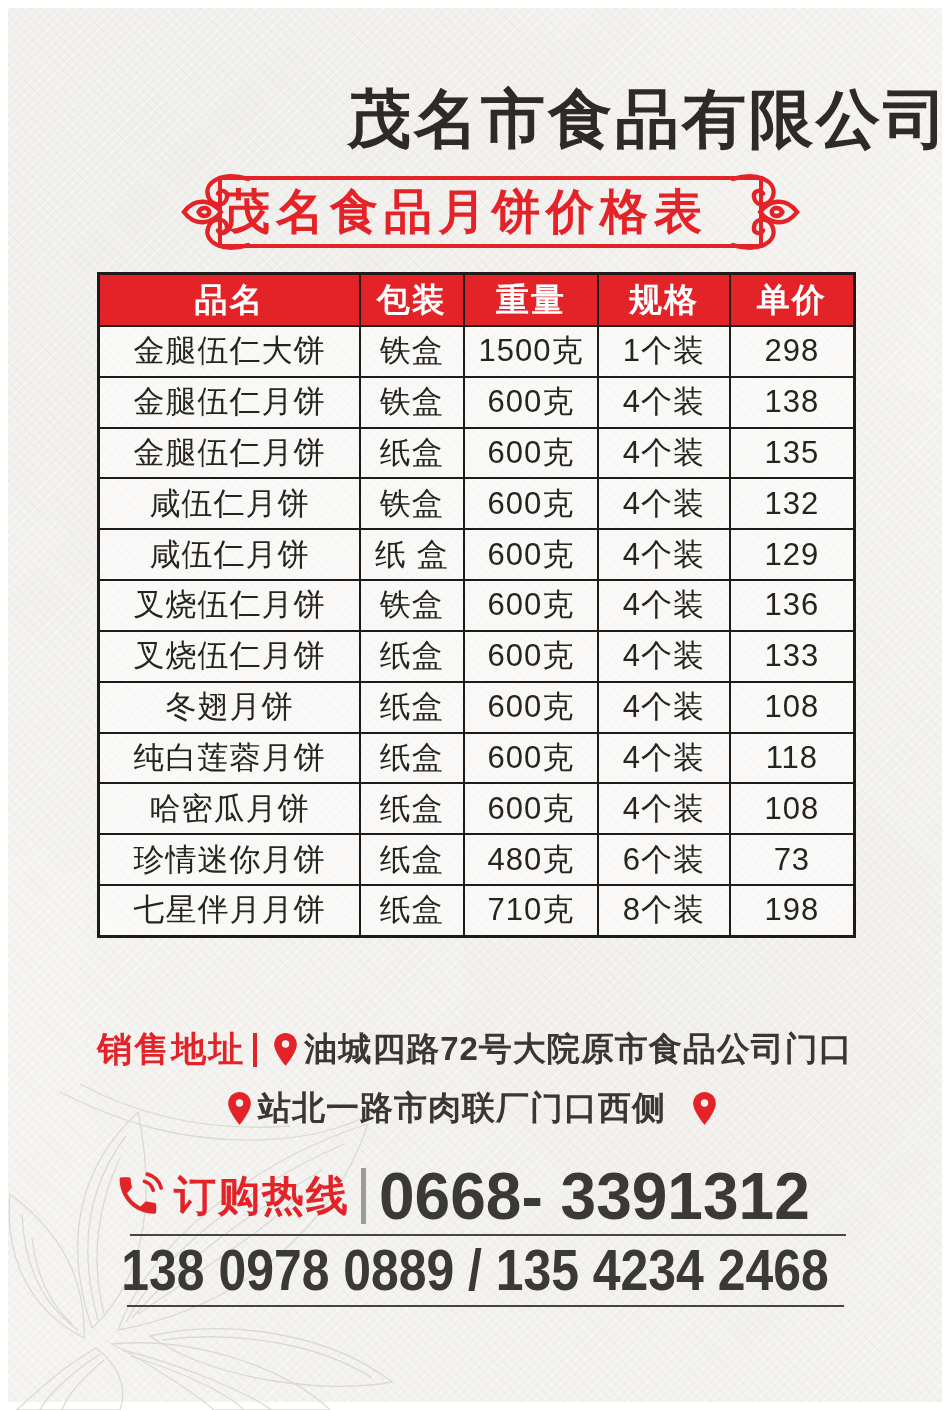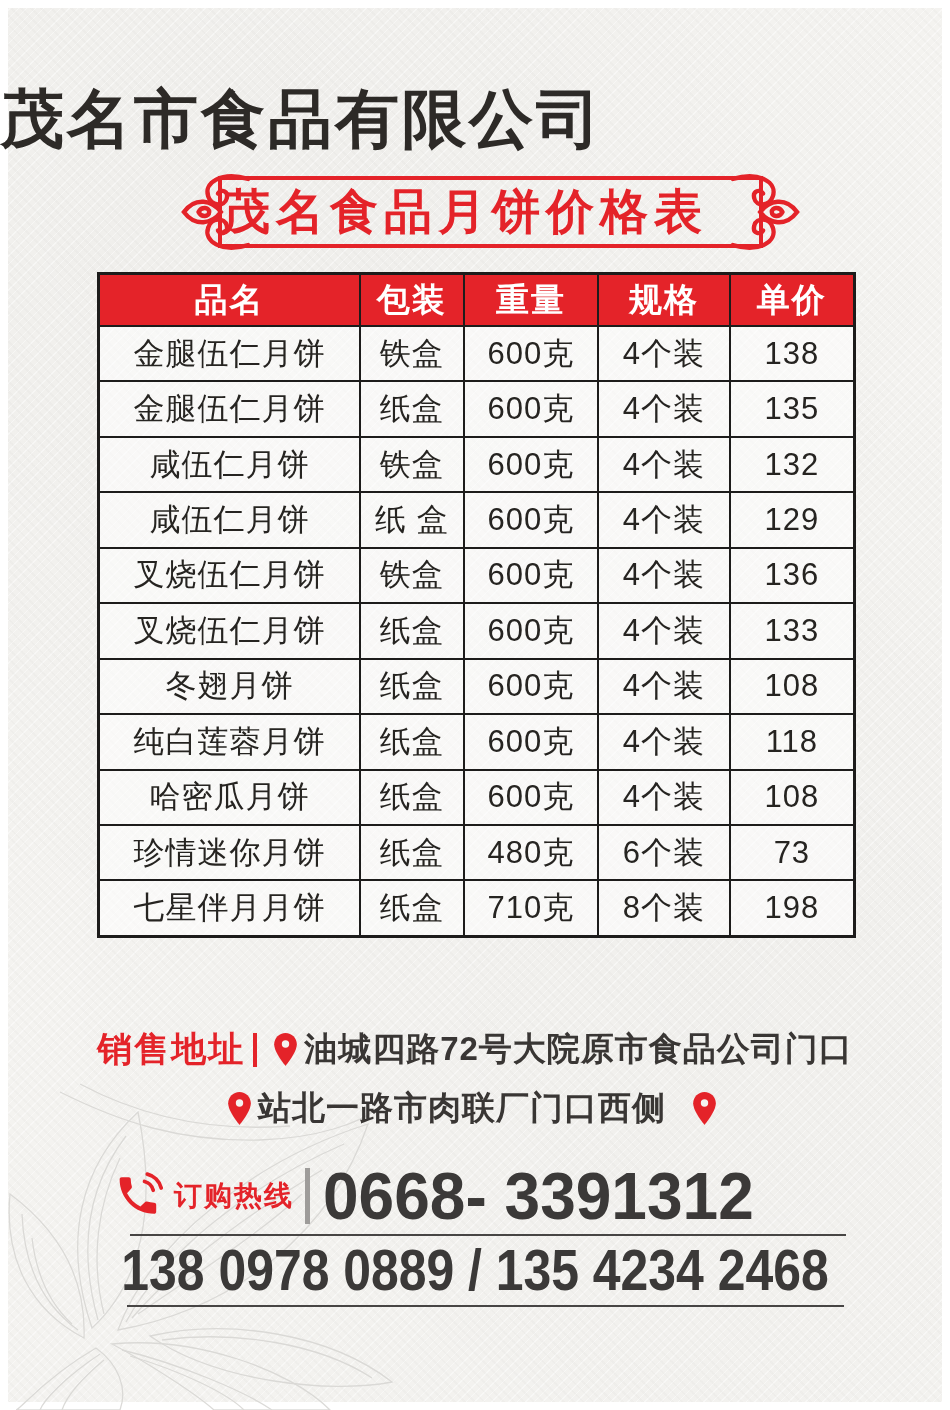--- a/index.html
+++ b/index.html
@@ -15,21 +15,21 @@
       repeating-linear-gradient(-45deg, rgba(255,255,255,0.45) 0 1px, transparent 1px 6px),
       radial-gradient(circle at 25% 15%, rgba(0,0,0,0.018), transparent 55%),
       radial-gradient(circle at 75% 70%, rgba(0,0,0,0.015), transparent 60%);
   }
   .lotus {
     position:absolute; left:0; top:1082px; width:445px; height:328px;
     pointer-events:none;
   }
   .company-title {
     position:absolute; top:82px; left:0; width:100%;
-    text-align:left; font-family:"Liberation Serif", serif;
+    text-align:right; font-family:"Liberation Serif", serif;
     font-weight:bold; font-size:64px; letter-spacing:3px;
     color:#2d2a27; line-height:1.2; margin:0;
   }
   .banner {
     position:absolute; top:176px; left:218px; width:545px; height:72px;
     box-sizing:border-box; border:4px solid var(--accent,#e42329);
     display:flex; align-items:center; 
   }
   .banner-text {
     color:var(--accent,#e42329); font-weight:bold; font-size:48px;
@@ -63,21 +63,21 @@
   .addr-bar { width:4px; height:34px; background:var(--accent,#e42329); margin:0 16px 0 8px; }
   .pin { width:25px; height:35px; color:var(--accent,#e42329); margin-right:6px; flex:none; }
   .addr-text { color:#393634; font-weight:bold; font-size:33px; letter-spacing:1px; }
   .addr-gap { width:26px; }
 
   .hotline-row {
     position:absolute; top:1158px; left:112px; height:76px;
     display:flex; align-items:center; white-space:nowrap;
   }
   .phone-icon { width:52px; height:52px; color:var(--accent,#e42329); flex:none; }
-  .hotline-label { color:var(--accent,#e42329); font-weight:bold; font-size:28px; letter-spacing:2px; margin-left:10px; }
+  .hotline-label { color:var(--accent,#e42329); font-weight:bold; font-size:42px; letter-spacing:2px; margin-left:10px; }
   .hotline-bar { width:5px; height:56px; background:#9e9c9a; margin:0 13px 0 11px; }
   .hotline-number {
     font-size:66px; font-weight:bold; color:var(--phone,#3b3938);
     letter-spacing:0px; transform:scaleX(0.97); transform-origin:left center; line-height:1;
   }
   .rule { position:absolute; height:2px; background:#474544; }
   .rule-1 { top:1234px; left:130px; width:716px; }
   .rule-2 { top:1305px; left:127px; width:717px; }
   .mobile-numbers {
     position:absolute; top:1241px; left:0; width:950px; text-align:center;
@@ -145,20 +145,27 @@
     <thead>
       <tr>
           <th>品名</th>
           <th>包装</th>
           <th>重量</th>
           <th>规格</th>
           <th>单价</th>
         </tr>
     </thead>
     <tbody>
+        <tr>
+          <td>金腿伍仁大饼</td>
+          <td>铁盒</td>
+          <td>1500克</td>
+          <td>1个装</td>
+          <td>298</td>
+        </tr>
         <tr>
           <td>金腿伍仁月饼</td>
           <td>铁盒</td>
           <td>600克</td>
           <td>4个装</td>
           <td>138</td>
         </tr>
         <tr>
           <td>金腿伍仁月饼</td>
           <td>纸盒</td>

